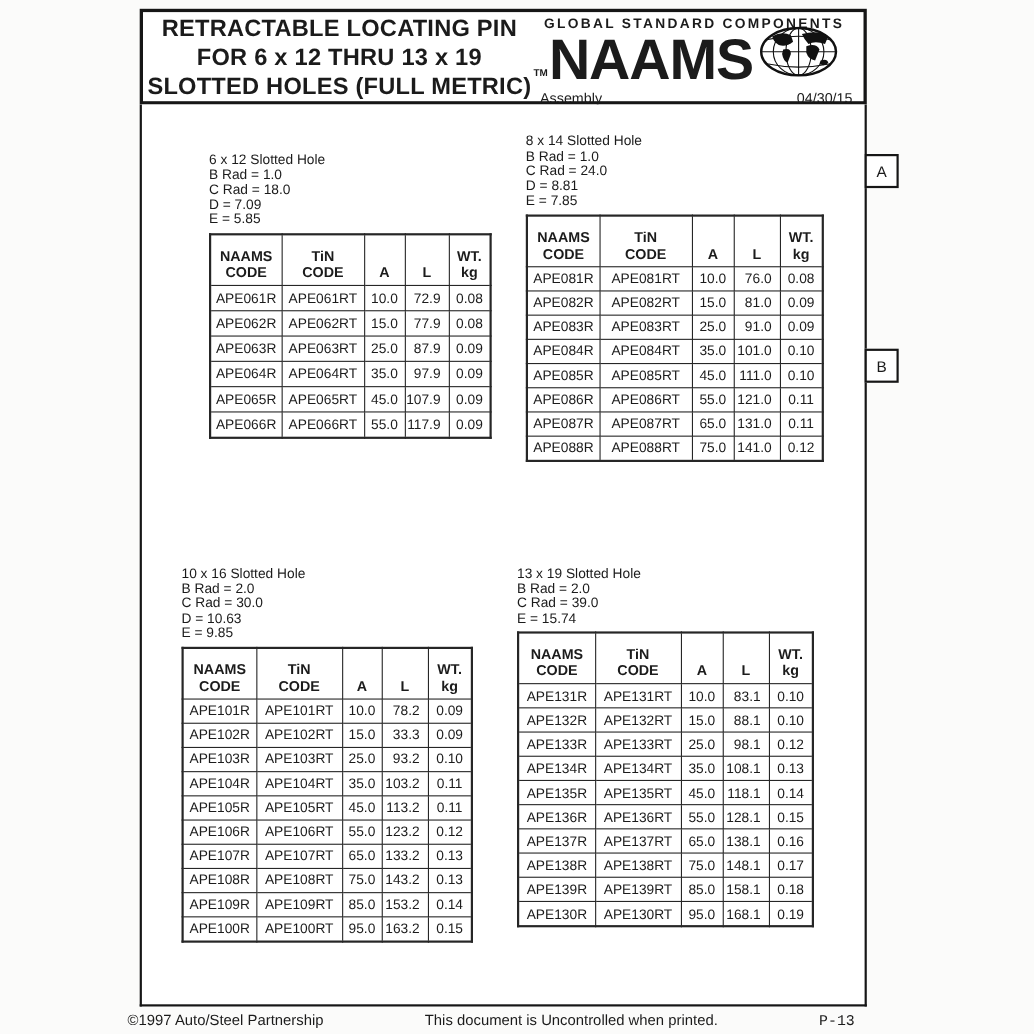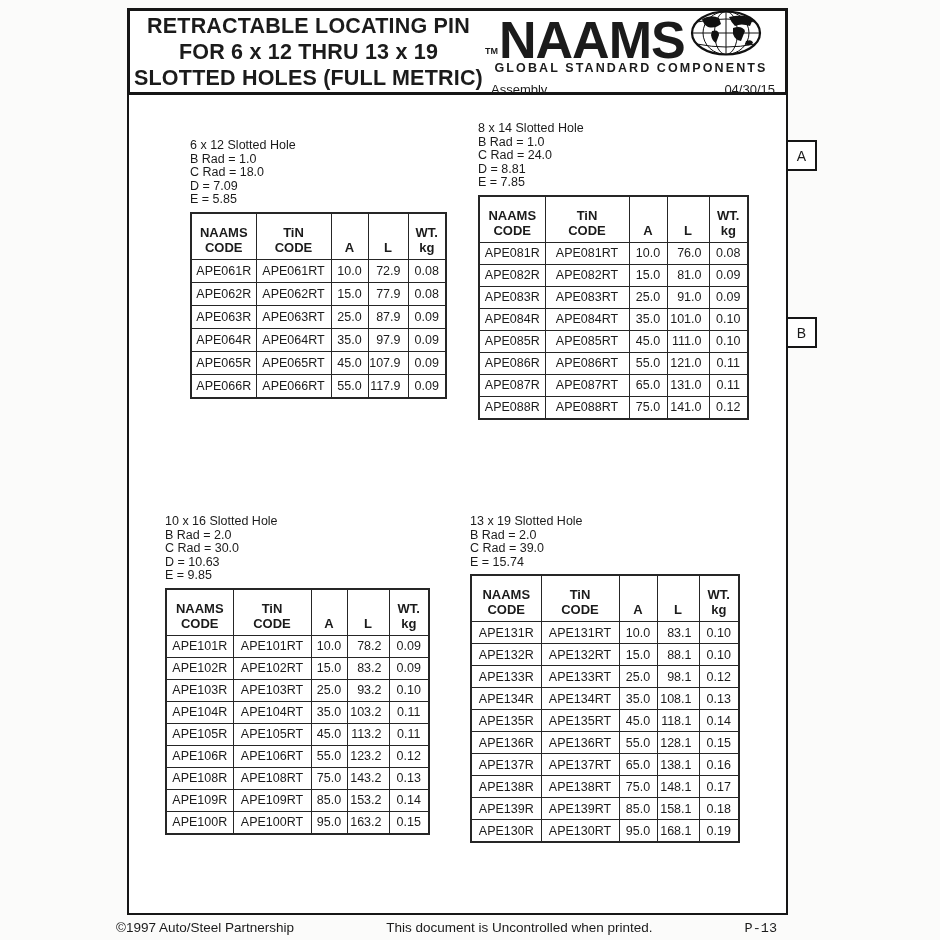--- a/index.html
+++ b/index.html
@@ -72,41 +72,41 @@
 </head>
 <body>
 
 <div id="header-box">
   <div id="title-block">
     <span>RETRACTABLE LOCATING PIN</span>
     <span>FOR 6 x 12 THRU 13 x 19</span>
     <span>SLOTTED HOLES (FULL METRIC)</span>
   </div>
   <div id="brand-block">
+    <div id="brand-tagline">GLOBAL STANDARD COMPONENTS</div>
     <div id="brand-row">
       <span id="brand-tm">TM</span>
       <span id="brand-name">NAAMS</span>
       <span id="brand-globe">
         <svg width="72" height="46" viewBox="0 0 72 46">
           <ellipse cx="36" cy="23" rx="34" ry="21.5" fill="#fff" stroke="#111" stroke-width="2.2"></ellipse>
           <ellipse cx="36" cy="23" rx="23" ry="21.5" fill="none" stroke="#111" stroke-width="1"></ellipse>
           <ellipse cx="36" cy="23" rx="11.5" ry="21.5" fill="none" stroke="#111" stroke-width="1"></ellipse>
           <line x1="36" y1="1.5" x2="36" y2="44.5" stroke="#111" stroke-width="1"></line>
           <line x1="2.5" y1="23" x2="69.5" y2="23" stroke="#111" stroke-width="1"></line>
           <path d="M7 12 Q36 6 65 12" fill="none" stroke="#111" stroke-width="1"></path>
           <path d="M7 34 Q36 40 65 34" fill="none" stroke="#111" stroke-width="1"></path>
           <path d="M12 9 Q21 4 29 8 L31 14 Q25 19 18 17 Q13 14 12 9 Z" fill="#111"></path>
           <path d="M22 21 Q29 19 29 25 L26 33 Q22 31 21 25 Z" fill="#111"></path>
           <path d="M39 7 Q54 3 63 9 L60 16 Q51 13 45 16 Q41 12 39 7 Z" fill="#111"></path>
           <path d="M43 18 Q52 15 55 21 L51 31 Q45 30 43 24 Z" fill="#111"></path>
           <path d="M56 31 Q62 29 63 33 Q59 37 55 34 Z" fill="#111"></path>
         </svg>
       </span>
     </div>
-    <div id="brand-tagline">GLOBAL STANDARD COMPONENTS</div>
     <div id="brand-rule"></div>
     <div id="brand-meta">
       <span>Assembly</span>
       <span>04/30/15</span>
     </div>
   </div>
 </div>
 
 <div id="main-box"></div>
 
@@ -336,21 +336,21 @@
           <td class="c0">APE101R</td>
           <td class="c1">APE101RT</td>
           <td class="c2">10.0</td>
           <td class="c3">78.2</td>
           <td class="c4">0.09</td>
         </tr>
         <tr>
           <td class="c0">APE102R</td>
           <td class="c1">APE102RT</td>
           <td class="c2">15.0</td>
-          <td class="c3">83.2</td>
+          <td class="c3">33.3</td>
           <td class="c4">0.09</td>
         </tr>
         <tr>
           <td class="c0">APE103R</td>
           <td class="c1">APE103RT</td>
           <td class="c2">25.0</td>
           <td class="c3">93.2</td>
           <td class="c4">0.10</td>
         </tr>
         <tr>
@@ -366,20 +366,27 @@
           <td class="c2">45.0</td>
           <td class="c3">113.2</td>
           <td class="c4">0.11</td>
         </tr>
         <tr>
           <td class="c0">APE106R</td>
           <td class="c1">APE106RT</td>
           <td class="c2">55.0</td>
           <td class="c3">123.2</td>
           <td class="c4">0.12</td>
+        </tr>
+        <tr>
+          <td class="c0">APE107R</td>
+          <td class="c1">APE107RT</td>
+          <td class="c2">65.0</td>
+          <td class="c3">133.2</td>
+          <td class="c4">0.13</td>
         </tr>
         <tr>
           <td class="c0">APE108R</td>
           <td class="c1">APE108RT</td>
           <td class="c2">75.0</td>
           <td class="c3">143.2</td>
           <td class="c4">0.13</td>
         </tr>
         <tr>
           <td class="c0">APE109R</td>

